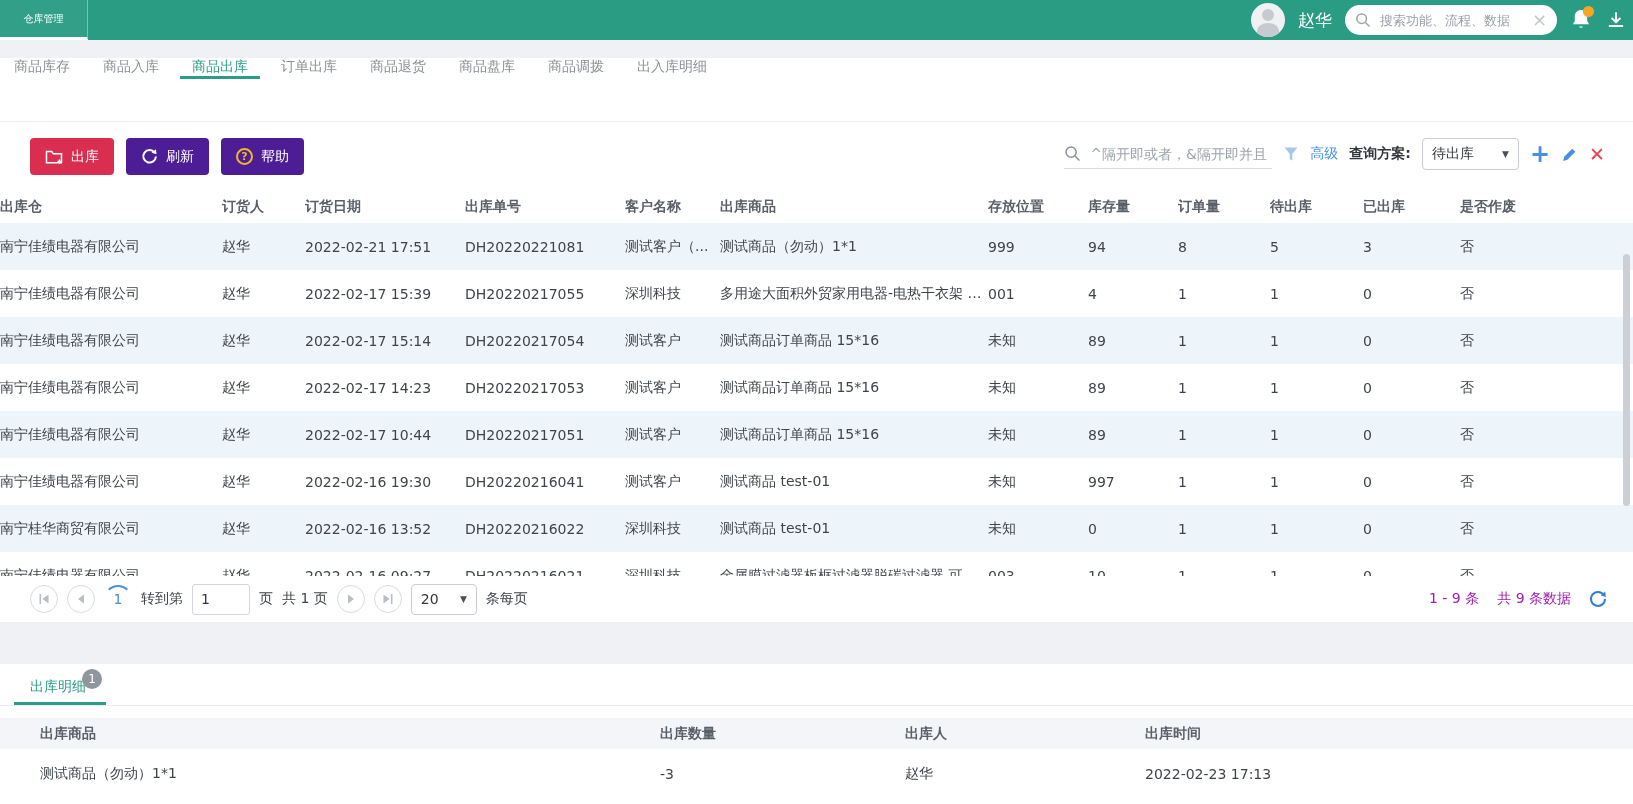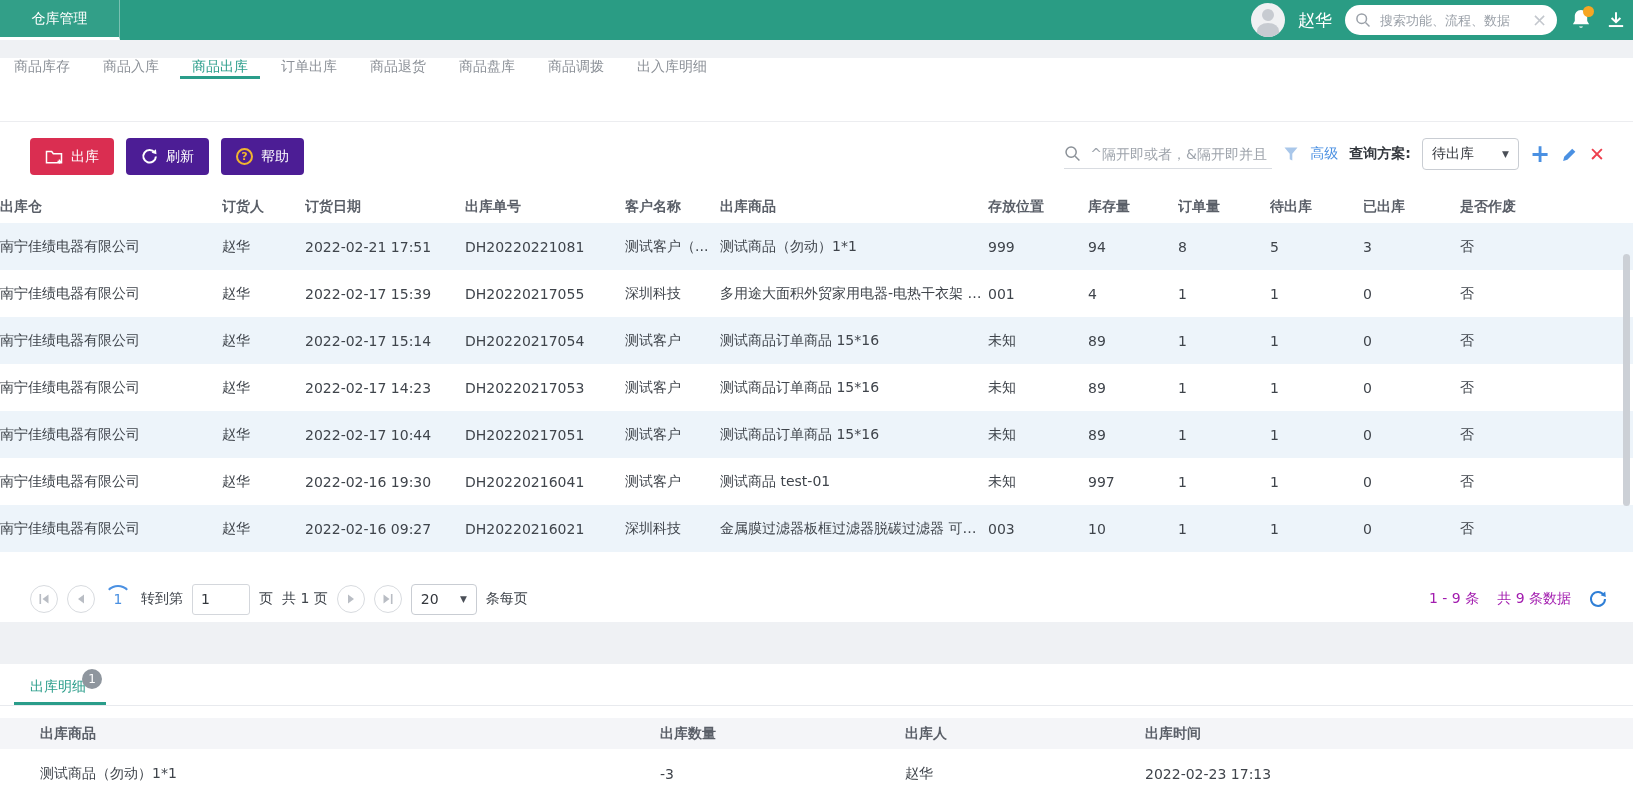--- a/index.html
+++ b/index.html
@@ -6,22 +6,22 @@
   html,body { margin:0; padding:0; }
   body {
     width:1633px; height:804px; overflow:hidden;
     background:#eff1f4;
     font-family:"DejaVu Sans","Liberation Sans",sans-serif;
     font-size:14px; color:#3f444b;
   }
   
   .topbar { height:40px; background:#2a9c84; display:flex; align-items:center; }
   .app-tab {
-    width:120px; height:40px; display:flex; align-items:center; justify-content:center;
-    color:#fff; font-size:14px; border-bottom:3px solid #ffffff;
+    width:88px; height:40px; display:flex; align-items:center; justify-content:center;
+    color:#fff; font-size:10px; border-bottom:3px solid #ffffff;
     border-right:1px solid rgba(255,255,255,.35); background:rgba(255,255,255,.04);
   }
   .topbar-right { margin-left:auto; display:flex; align-items:center; gap:13px; padding-right:6px; }
   .avatar { width:34px; height:34px; border-radius:50%; background:#f0f1f3; position:relative; overflow:hidden; }
   .avatar .head { position:absolute; left:11px; top:6px; width:12px; height:12px; border-radius:50%; background:#c7cbd1; }
   .avatar .shoulders { position:absolute; left:6px; top:20px; width:22px; height:16px; border-radius:50% 50% 0 0; background:#c7cbd1; }
   .user-name { color:#fff; font-size:17px; }
   .search-pill {
     width:212px; height:30px; background:#fff; border-radius:15px;
     display:flex; align-items:center; gap:7px; padding:0 10px;
@@ -328,20 +328,34 @@
             <td>测试客户</td>
             <td>测试商品 test-01</td>
             <td>未知</td>
             <td>997</td>
             <td>1</td>
             <td>1</td>
             <td>0</td>
             <td>否</td>
           </tr>
           <tr>
+            <td>南宁桂华商贸有限公司</td>
+            <td>赵华</td>
+            <td>2022-02-16 13:52</td>
+            <td>DH20220216022</td>
+            <td>深圳科技</td>
+            <td>测试商品 test-01</td>
+            <td>未知</td>
+            <td>0</td>
+            <td>1</td>
+            <td>1</td>
+            <td>0</td>
+            <td>否</td>
+          </tr>
+          <tr>
             <td>南宁佳绩电器有限公司</td>
             <td>赵华</td>
             <td>2022-02-16 09:27</td>
             <td>DH20220216021</td>
             <td>深圳科技</td>
             <td>金属膜过滤器板框过滤器脱碳过滤器 可定制</td>
             <td>003</td>
             <td>10</td>
             <td>1</td>
             <td>1</td>

